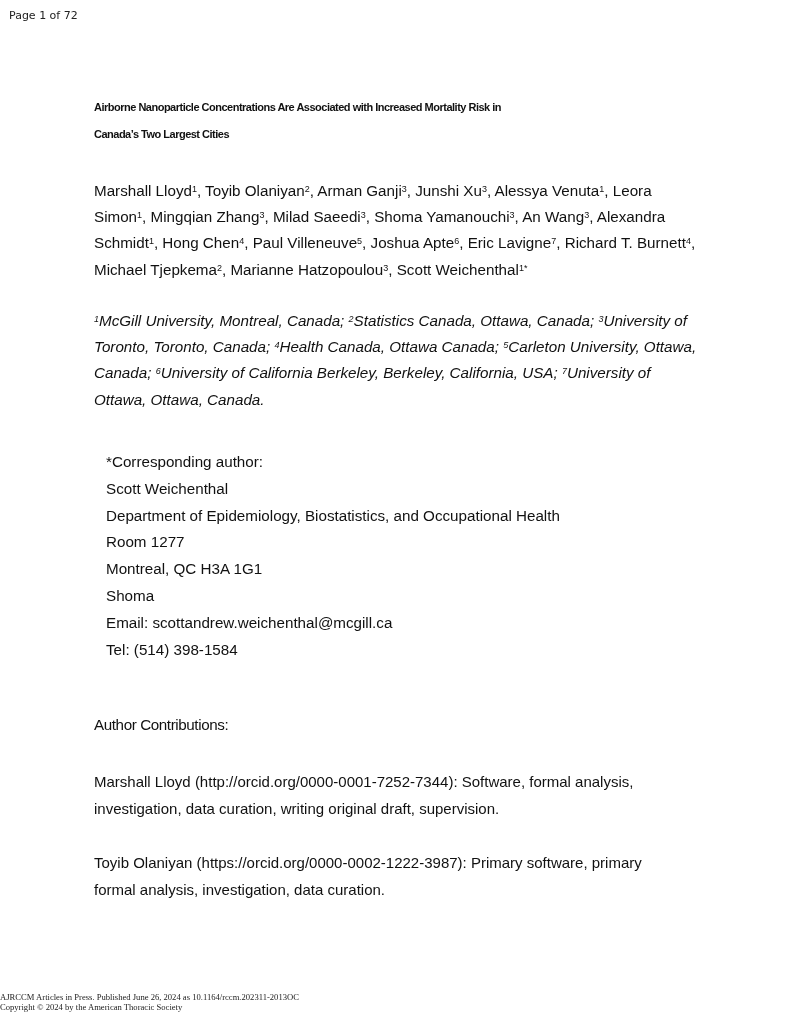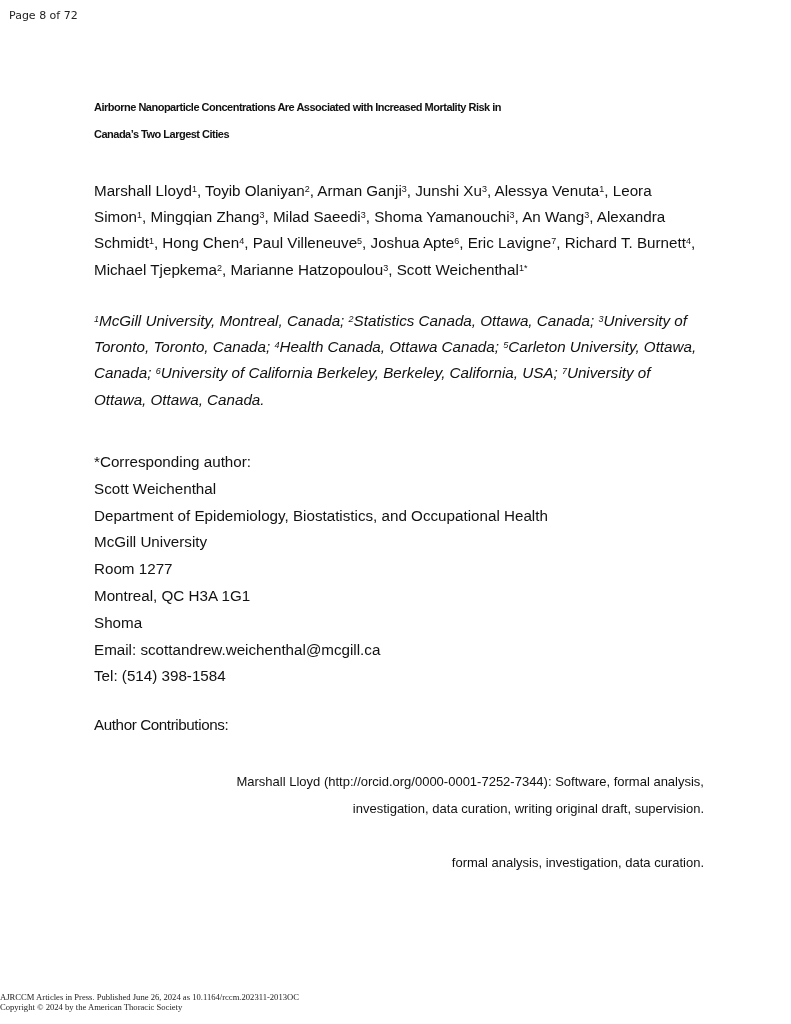--- a/index.html
+++ b/index.html
@@ -3,62 +3,62 @@
 <meta charset="utf-8">
 <style>
   html, body { margin: 0; padding: 0; background: #ffffff; }
   body { width: 791px; height: 1024px; position: relative; overflow: hidden; color: #111; font-family: "Liberation Sans", sans-serif; }
   .page-label { position: absolute; left: 9px; top: 9px; font-size: 11px; color: #222; font-family: "DejaVu Sans", sans-serif; }
   .content { position: absolute; left: 94px; top: 0; width: 610px; }
   .title { position: absolute; top: 94px; left: 0; width: 610px; font-size: 11px; font-weight: bold; line-height: 27px; letter-spacing: -0.5px; }
   .authors { position: absolute; top: 178px; left: 0; width: 610px; font-size: 15.2px; line-height: 26.2px; }
   .authors sup, .affil sup { font-size: 9px; vertical-align: top; position: relative; top: -2px; }
   .affil { position: absolute; top: 308px; left: 0; width: 610px; font-size: 15.2px; line-height: 26.2px; font-style: italic; }
-  .corr { position: absolute; top: 449px; left: 0; width: 610px; font-size: 15.2px; line-height: 26.8px; }
+  .corr { position: absolute; top: 449px; left: 12px; width: 610px; font-size: 15.2px; line-height: 26.8px; }
   .corr div { white-space: nowrap; }
   .contrib-head { position: absolute; top: 716px; left: 0; font-size: 15.2px; font-weight: normal; letter-spacing: -0.4px; }
-  .contrib { position: absolute; left: 0; width: 610px; font-size: 13px; line-height: 27px; text-align: right; }
+  .contrib { position: absolute; left: 0; width: 610px; font-size: 15px; line-height: 27px; }
   .contrib1 { top: 768px; }
   .contrib2 { top: 849px; }
   .footer { position: absolute; top: 992px; left: 0; width: 791px; font-family: "Liberation Serif", serif; font-size: 8.6px; line-height: 10px; color: #222; }
 </style>
 </head>
 <body>
 
-<div class="page-label">Page 8 of 72</div>
+<div class="page-label">Page 1 of 72</div>
 
 <div class="content">
   <div class="title">
     <div>Airborne Nanoparticle Concentrations Are Associated with Increased Mortality Risk in</div>
     <div>Canada’s Two Largest Cities</div>
   </div>
 
   <div class="authors" id="authors"><span>Marshall Lloyd<sup>1</sup></span>, <span>Toyib Olaniyan<sup>2</sup></span>, <span>Arman Ganji<sup>3</sup></span>, <span>Junshi Xu<sup>3</sup></span>, <span>Alessya Venuta<sup>1</sup></span>, <span>Leora Simon<sup>1</sup></span>, <span>Mingqian Zhang<sup>3</sup></span>, <span>Milad Saeedi<sup>3</sup></span>, <span>Shoma Yamanouchi<sup>3</sup></span>, <span>An Wang<sup>3</sup></span>, <span>Alexandra Schmidt<sup>1</sup></span>, <span>Hong Chen<sup>4</sup></span>, <span>Paul Villeneuve<sup>5</sup></span>, <span>Joshua Apte<sup>6</sup></span>, <span>Eric Lavigne<sup>7</sup></span>, <span>Richard T. Burnett<sup>4</sup></span>, <span>Michael Tjepkema<sup>2</sup></span>, <span>Marianne Hatzopoulou<sup>3</sup></span>, <span>Scott Weichenthal<sup>1*</sup></span></div>
 
   <div class="affil" id="affils"><span><sup>1</sup>McGill University, Montreal, Canada;</span> <span><sup>2</sup>Statistics Canada, Ottawa, Canada;</span> <span><sup>3</sup>University of Toronto, Toronto, Canada;</span> <span><sup>4</sup>Health Canada, Ottawa Canada;</span> <span><sup>5</sup>Carleton University, Ottawa, Canada;</span> <span><sup>6</sup>University of California Berkeley, Berkeley, California, USA;</span> <span><sup>7</sup>University of Ottawa, Ottawa, Canada.</span></div>
 
   <div class="corr">
     <div>*Corresponding author:</div>
     <div>Scott Weichenthal</div>
     <div>Department of Epidemiology, Biostatistics, and Occupational Health</div>
-    <div>McGill University</div>
     <div>Room 1277</div>
     <div>Montreal, QC H3A 1G1</div>
     <div>Shoma</div>
     <div>Email: scottandrew.weichenthal@mcgill.ca</div>
     <div>Tel: (514) 398-1584</div>
   </div>
 
   <div class="contrib-head">Author Contributions:</div>
 
   <div class="contrib contrib1">
     <div>Marshall Lloyd (http://orcid.org/0000-0001-7252-7344): Software, formal analysis,</div>
     <div>investigation, data curation, writing original draft, supervision.</div>
   </div>
   <div class="contrib contrib2">
+    <div>Toyib Olaniyan (https://orcid.org/0000-0002-1222-3987): Primary software, primary</div>
     <div>formal analysis, investigation, data curation.</div>
   </div>
 </div>
 
 <div class="footer">
   <div>AJRCCM Articles in Press. Published June 26, 2024 as 10.1164/rccm.202311-2013OC</div>
   <div>Copyright © 2024 by the American Thoracic Society</div>
 </div>
 
 </body></html>

